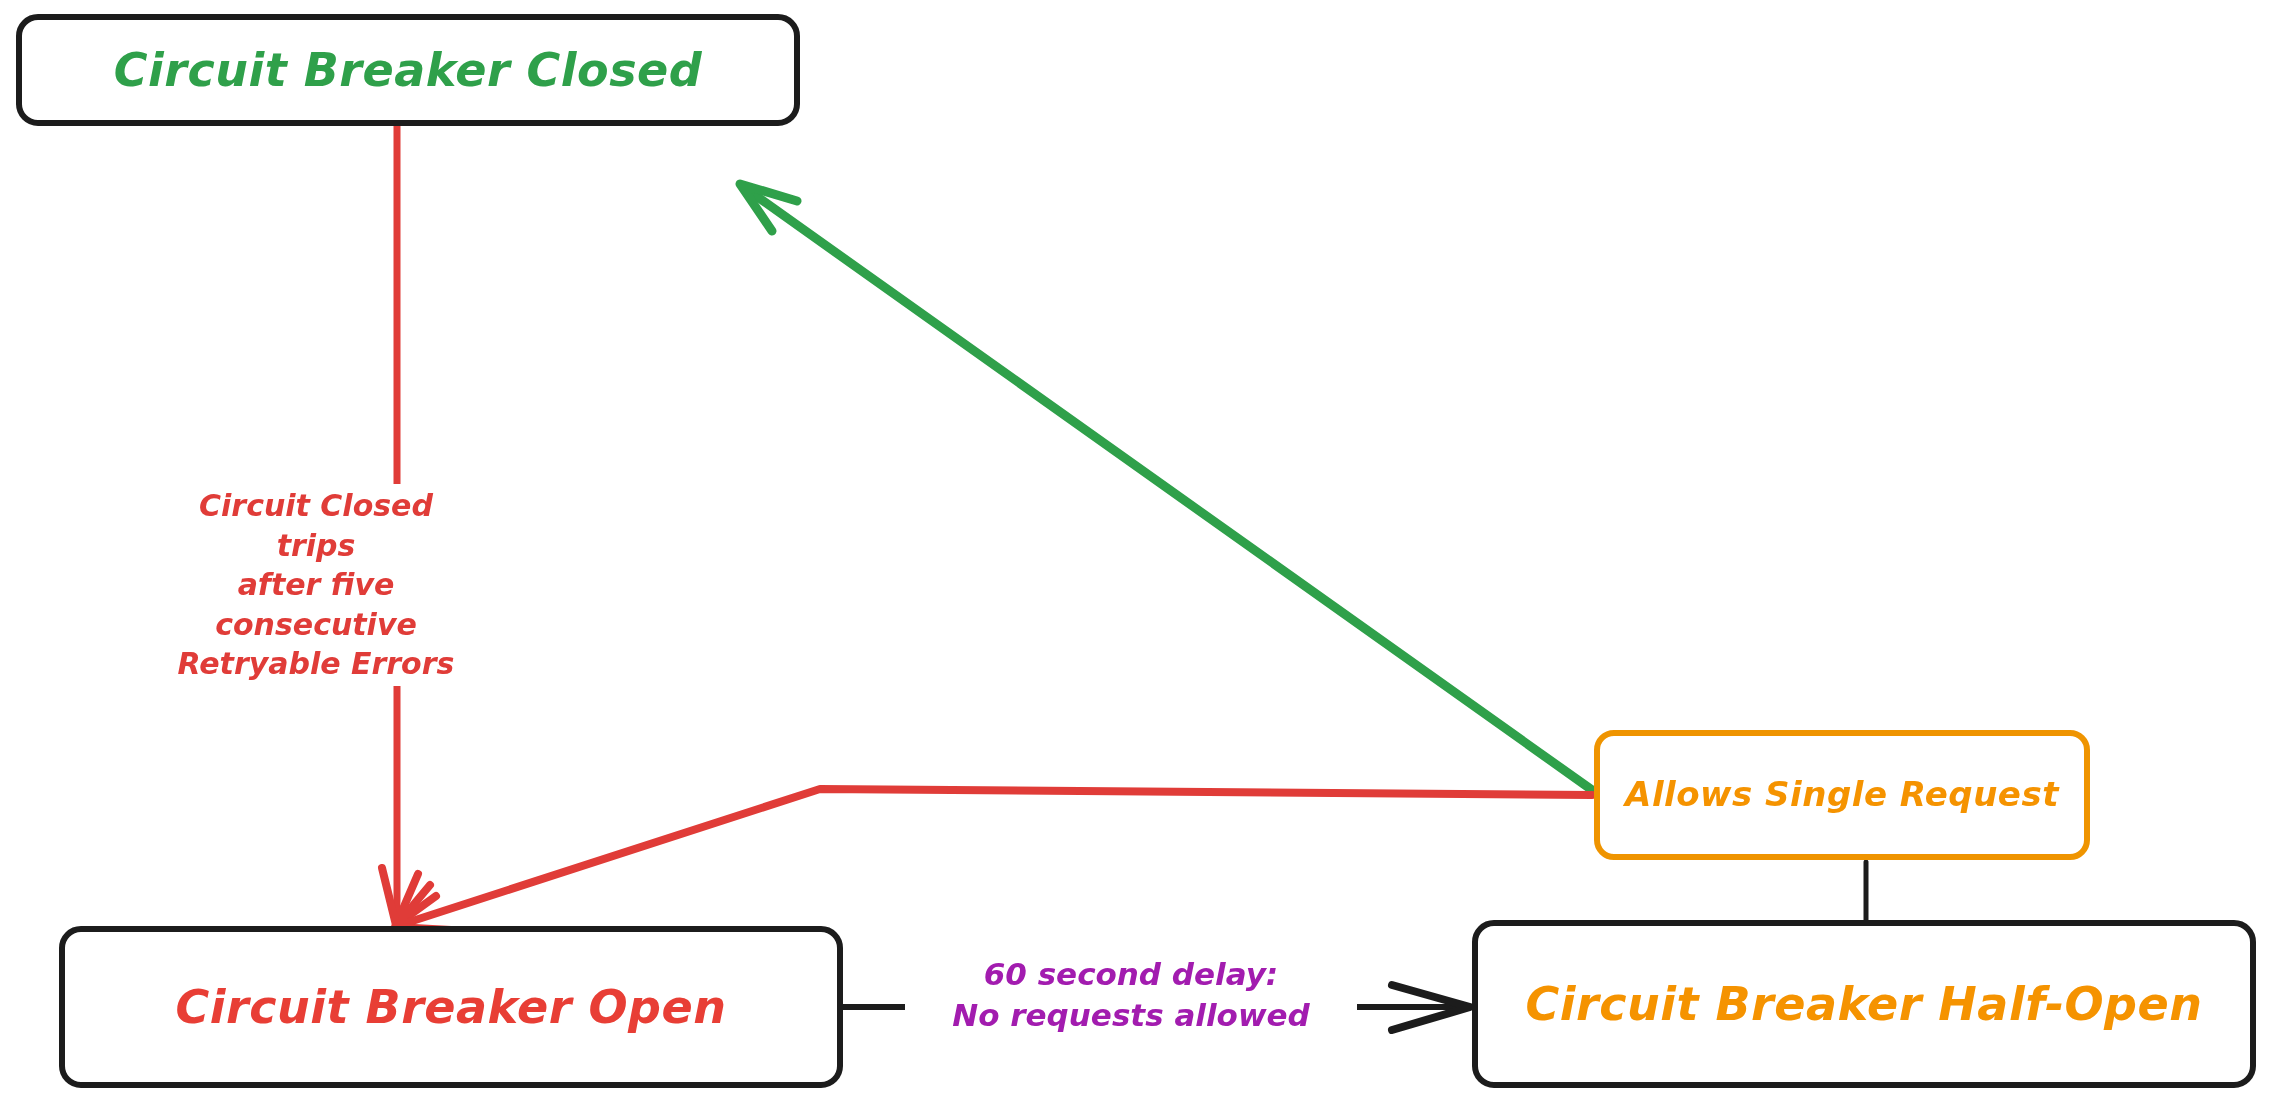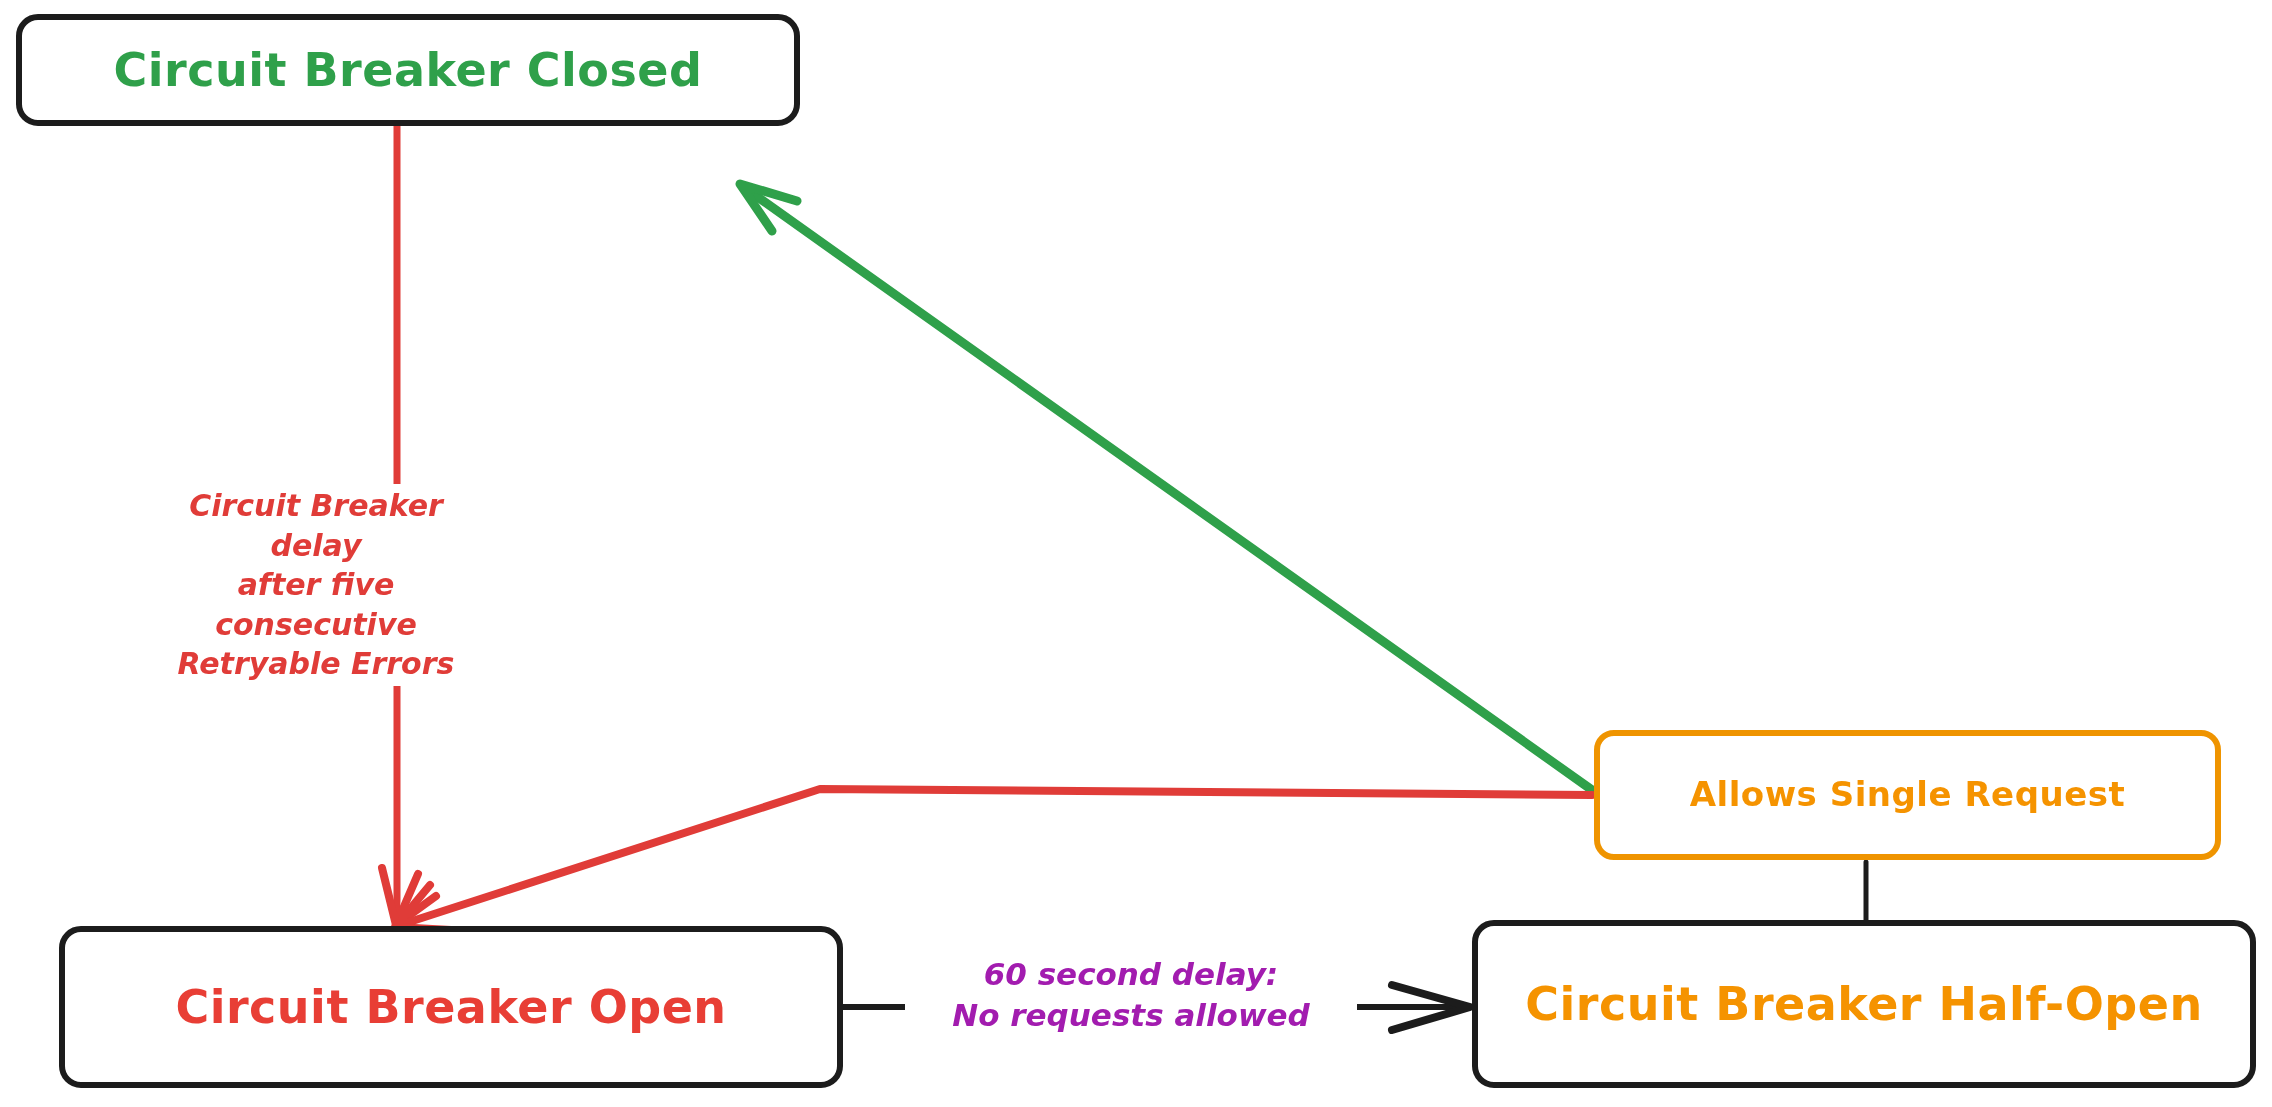--- a/index.html
+++ b/index.html
@@ -36,20 +36,21 @@
   }
   .node-black {
     border: 6px solid #1c1c1c;
   }
   .node-orange {
     border: 6px solid #ef9400;
     border-radius: 20px;
   }
   .node-label {
     font-family: "DejaVu Sans", sans-serif;
+    font-style: italic;
     font-weight: 700;
     letter-spacing: 0.5px;
     line-height: 1.15;
     white-space: nowrap;
   }
   #node-closed {
     left: 16px;  top: 14px;  width: 784px;  height: 112px;
   }
   #node-closed .node-label {
     font-size: 46px;
@@ -63,21 +64,21 @@
     color: #e83e35;
   }
   #node-half-open {
     left: 1472px;  top: 920px;  width: 784px;  height: 168px;
   }
   #node-half-open .node-label {
     font-size: 46px;
     color: #f59300;
   }
   #node-allows {
-    left: 1594px;  top: 730px;  width: 627px;  height: 130px;
+    left: 1594px;  top: 730px;  width: 496px;  height: 130px;
   }
   #node-allows .node-label {
     font-size: 34px;
     color: #f59300;
   }
   .edge-label {
     position: absolute;
     font-family: "DejaVu Sans", sans-serif;
     font-style: italic;
     font-weight: 700;
@@ -150,21 +151,21 @@
   </div>
 
   <div class="node node-black" id="node-half-open">
     <span class="node-label">Circuit Breaker Half-Open</span>
   </div>
 
   <div class="node node-orange" id="node-allows">
     <span class="node-label">Allows Single Request</span>
   </div>
 
-  <div class="edge-label" id="label-trips">Circuit Breaker delay
+  <div class="edge-label" id="label-trips">Circuit Closed trips
 after five consecutive
 Retryable Errors</div>
 
 
 
   <div class="edge-label" id="label-delay">60 second delay:
 No requests allowed</div>
 
 </div>
 

